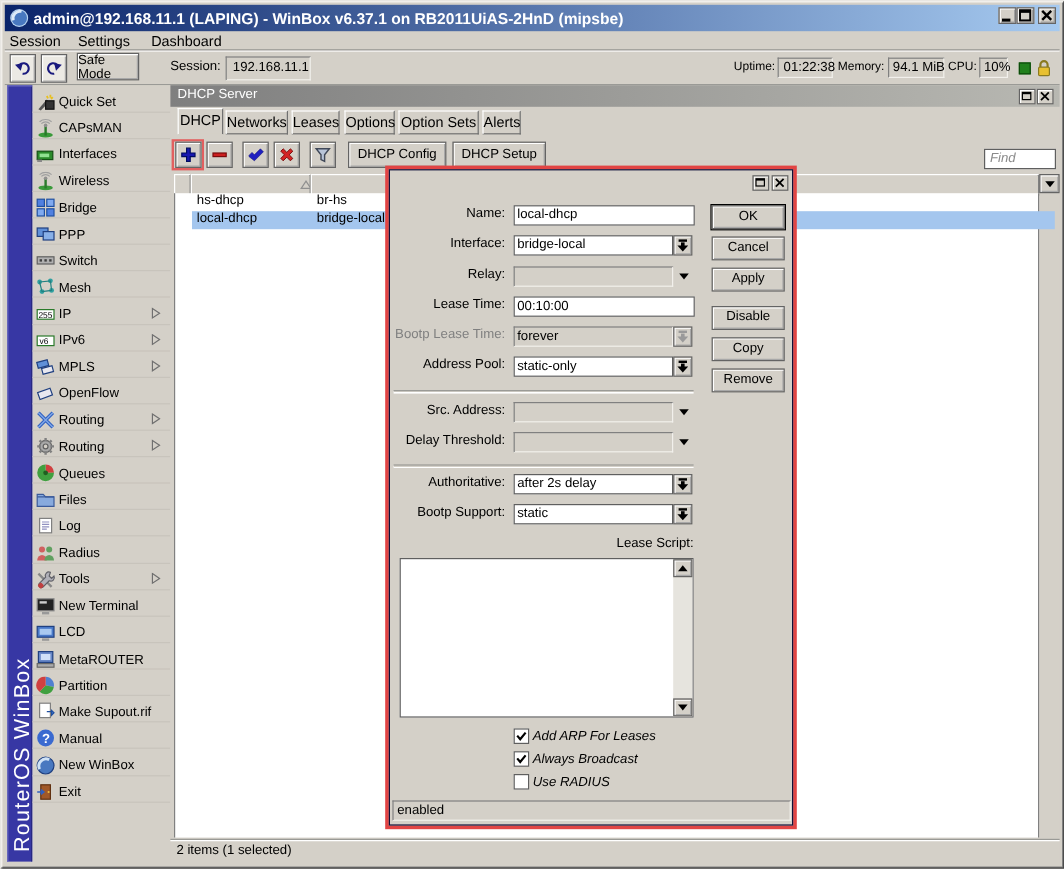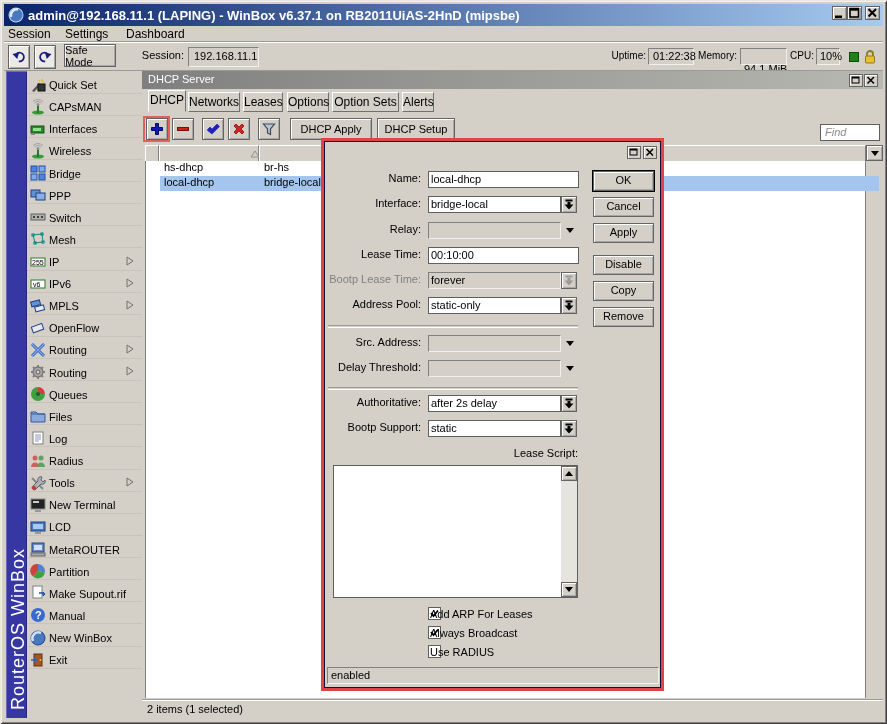--- a/index.html
+++ b/index.html
@@ -61,21 +61,21 @@
 #dlgin { position:absolute; left:3px; top:3px; width:337px; height:547px; border:1px solid #10103a; background:#d4d0c8; }
 #dlgtitle { left:0; top:0; width:335px; height:21px; font-size:12px; background:#4a4ac8; color:#fff; padding:3px 0 0 6px; }
 .dlbl { position:absolute; right:239px; height:17px; text-align:right; padding-top:1px; white-space:nowrap; }
 .dinp { position:absolute; left:103px; height:17px; background:#fff; border:1px solid #5f5f5f; padding:0 0 0 2px; line-height:15px; }
 .dinp.dis { background:#d4d0c8; border-color:#808080 #f2f0ec #f2f0ec #808080; }
 .dbtn { position:absolute; left:236px; width:16px; height:17px; }
 .dsep { position:absolute; left:3px; width:250px; height:2px; border-top:1px solid #9a9a96; box-shadow:0 1px 0 #fff; }
 .rbtn { position:absolute; left:268px; width:61px; height:20px; text-align:center; padding-top:2px; }
 .cb { position:absolute; left:103px; width:13px; height:13px; background:#fff; border:1px solid #5f5f5f; }
 .cbl { line-height:13px; }
-.cbl { position:absolute; left:105px; }
+.cbl { position:absolute; left:119px;font-style:italic; }
 </style>
 </head>
 <body>
 <div id="frame"></div>
 
 <div class="abs" id="titlebar">
   <svg class="abs" style="left:4px;top:3px" width="16" height="16">
       <circle cx="8" cy="8" r="7.5" fill="#b8d4f0"></circle>
       <circle cx="8" cy="8" r="6.5" fill="#4878c0"></circle>
       <path d="M3 10 A6 6 0 0 1 10 2.5" stroke="#dceaf8" stroke-width="2.5" fill="none"></path>
@@ -112,21 +112,21 @@
         <path d="M10.8 5.2 A4.4 4.4 0 1 0 8.2 12.4" fill="none" stroke="#1a1a7e" stroke-width="1.7"></path>
         <path d="M14.5 5 L8 3.6 L9.7 10 Z" fill="#1a1a7e"></path>
       </svg>
   </div>
   <div class="abs up ct" style="left:60px;top:0px;width:52px;height:23px">Safe Mode</div>
   <span class="abs" style="right:699px;top:5px">Session:</span>
   <div class="abs sg" style="left:184px;top:3px;width:71px;height:20px;padding:2px 0 0 5px">192.168.11.1</div>
   <span class="abs" style="right:237px;top:6px;font-size:10px">Uptime:</span>
   <div class="abs sg" style="left:644px;top:4px;width:46px;height:17px;padding:1px 0 0 4px">01:22:38</div>
   <span class="abs" style="right:146px;top:6px;font-size:10px">Memory:</span>
-  <div class="abs sg" style="left:736px;top:4px;width:47px;height:17px;padding:14px 0 0 3px">94.1 MiB</div>
+  <div class="abs sg" style="left:736px;top:4px;width:47px;height:17px;padding:1px 0 0 3px">94.1 MiB</div>
   <span class="abs" style="right:69px;top:6px;font-size:10px">CPU:</span>
   <div class="abs sg" style="left:812px;top:4px;width:24px;height:17px;padding:1px 0 0 3px">10%</div>
   <div class="abs" style="left:845px;top:8px;width:10px;height:10px;background:#20801c;border:1px solid #0c4a0a"></div>
   <svg class="abs" style="left:859px;top:5px" width="14" height="16">
       <path d="M4 7 V5 a3 3 0 0 1 6 0 V7" fill="none" stroke="#8a7a20" stroke-width="1.8"></path>
       <rect x="2.5" y="7" width="9" height="7" rx="1" fill="#e8c030" stroke="#8a7a20" stroke-width="1"></rect>
     </svg>
 </div>
 
 <div class="abs" style="left:4px;top:70px;width:879px;height:1px;background:#9a9a96"></div>
@@ -411,21 +411,21 @@
   <div class="tbtn up" style="left:86px">
       <svg width="16" height="16">
         <path d="M3 5 L5 3 L8 6 L11 3 L13 5 L10 8 L13 11 L11 13 L8 10 L5 13 L3 11 L6 8 Z" fill="#d42424" stroke="#7a0c0c" stroke-width="0.8"></path>
       </svg>
     </div>
   <div class="tbtn up" style="left:116px">
       <svg width="16" height="16">
         <path d="M2.5 3 h11 l-4 5 v5.5 l-3 -1.5 v-4 z" fill="#b8c4d8" stroke="#404858" stroke-width="1.2"></path>
       </svg>
     </div>
-  <div class="tabbtn up" style="left:148px;width:82px">DHCP Apply</div>
+  <div class="tabbtn up" style="left:148px;width:82px">DHCP Config</div>
   <div class="tabbtn up" style="left:235px;width:78px">DHCP Setup</div>
   <div class="abs sw" style="left:678px;top:53px;width:60px;height:17px;color:#8a8a8a;font-style:italic;padding:1px 0 0 4px">Find</div>
 
   <div class="abs" id="tblhead">
     <div class="hc" style="left:0;width:14px"></div>
     <div class="hc" style="left:14px;width:100px">Name <svg class="abs" style="left:90px;top:4px" width="10" height="8">
           <path d="M5 1 L9 7 L1 7 Z" fill="#d4d0c8" stroke="#909090"></path>
         </svg></div>
     <div class="hc" style="left:114px;width:607px">Interface</div>
   </div>

